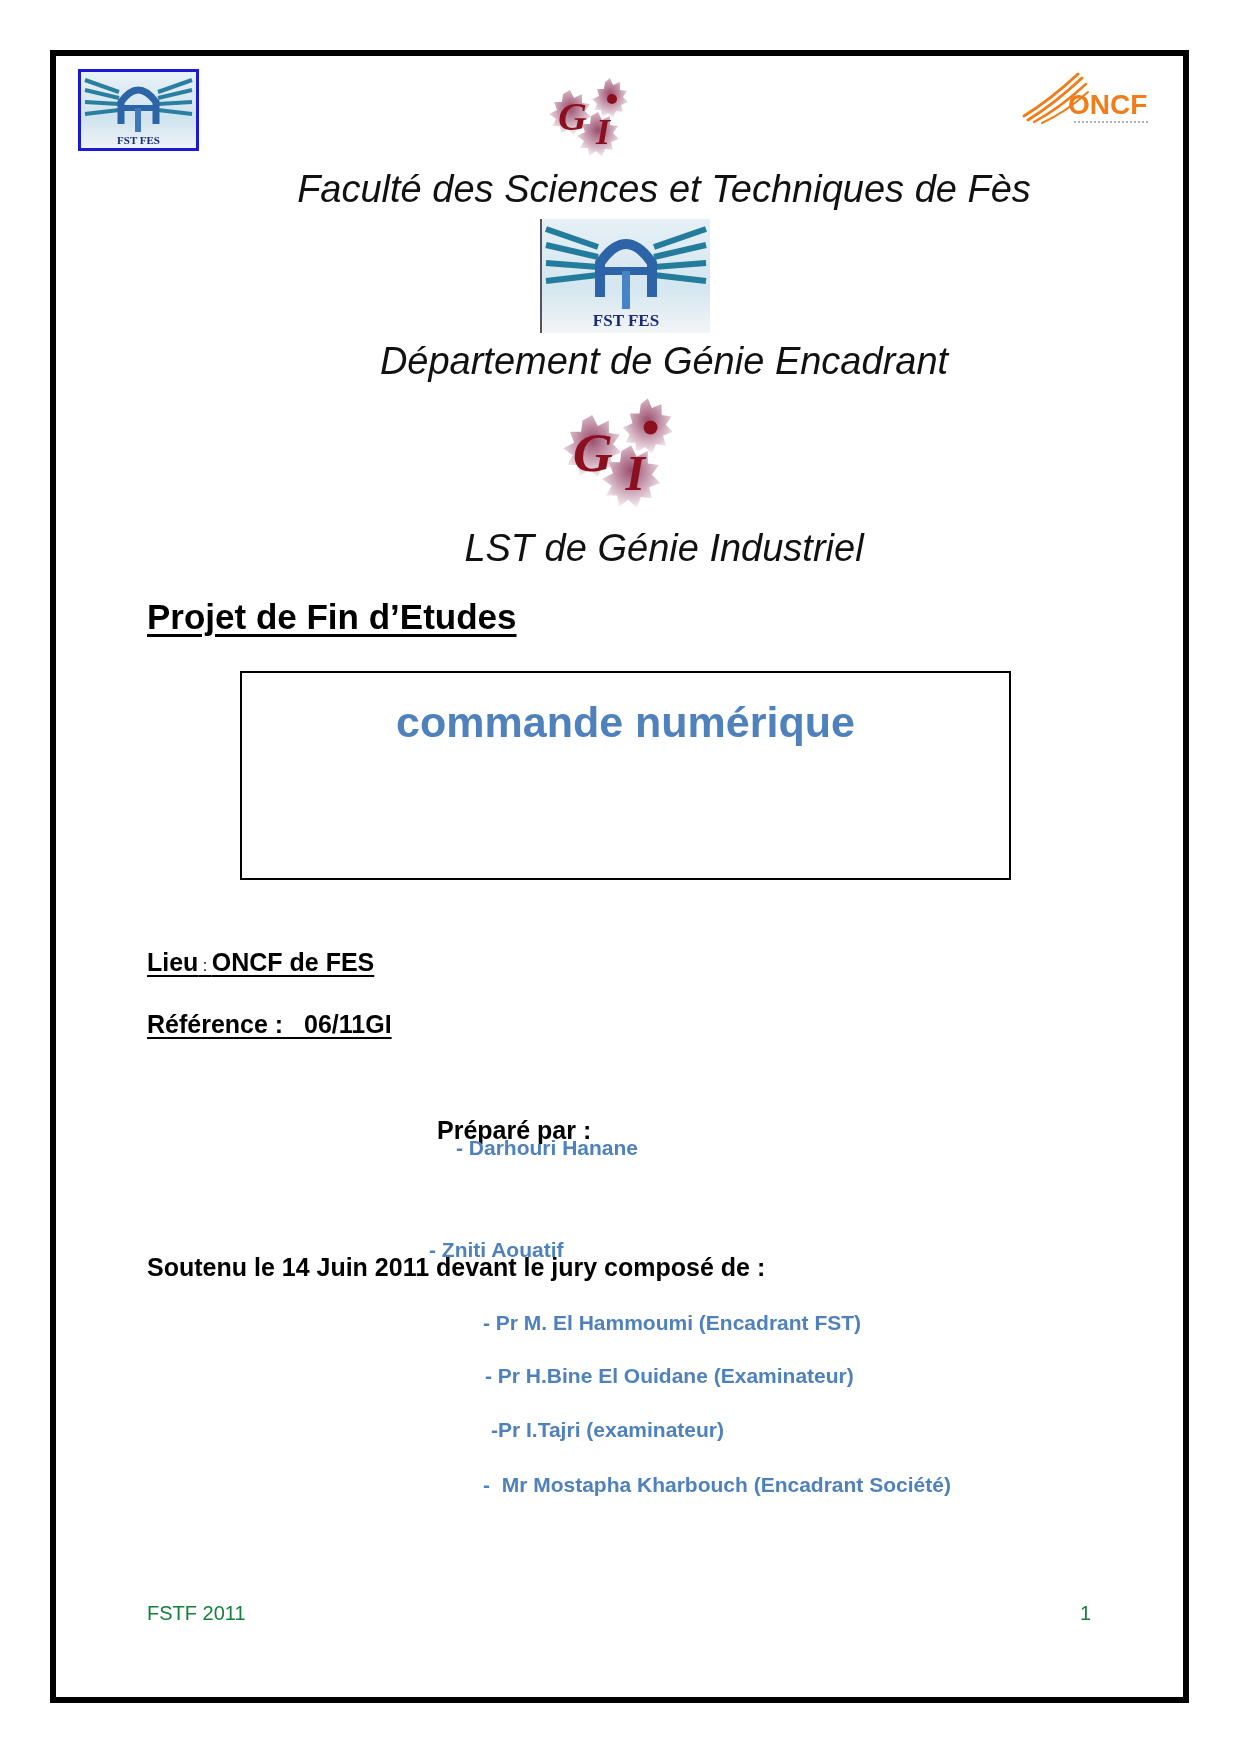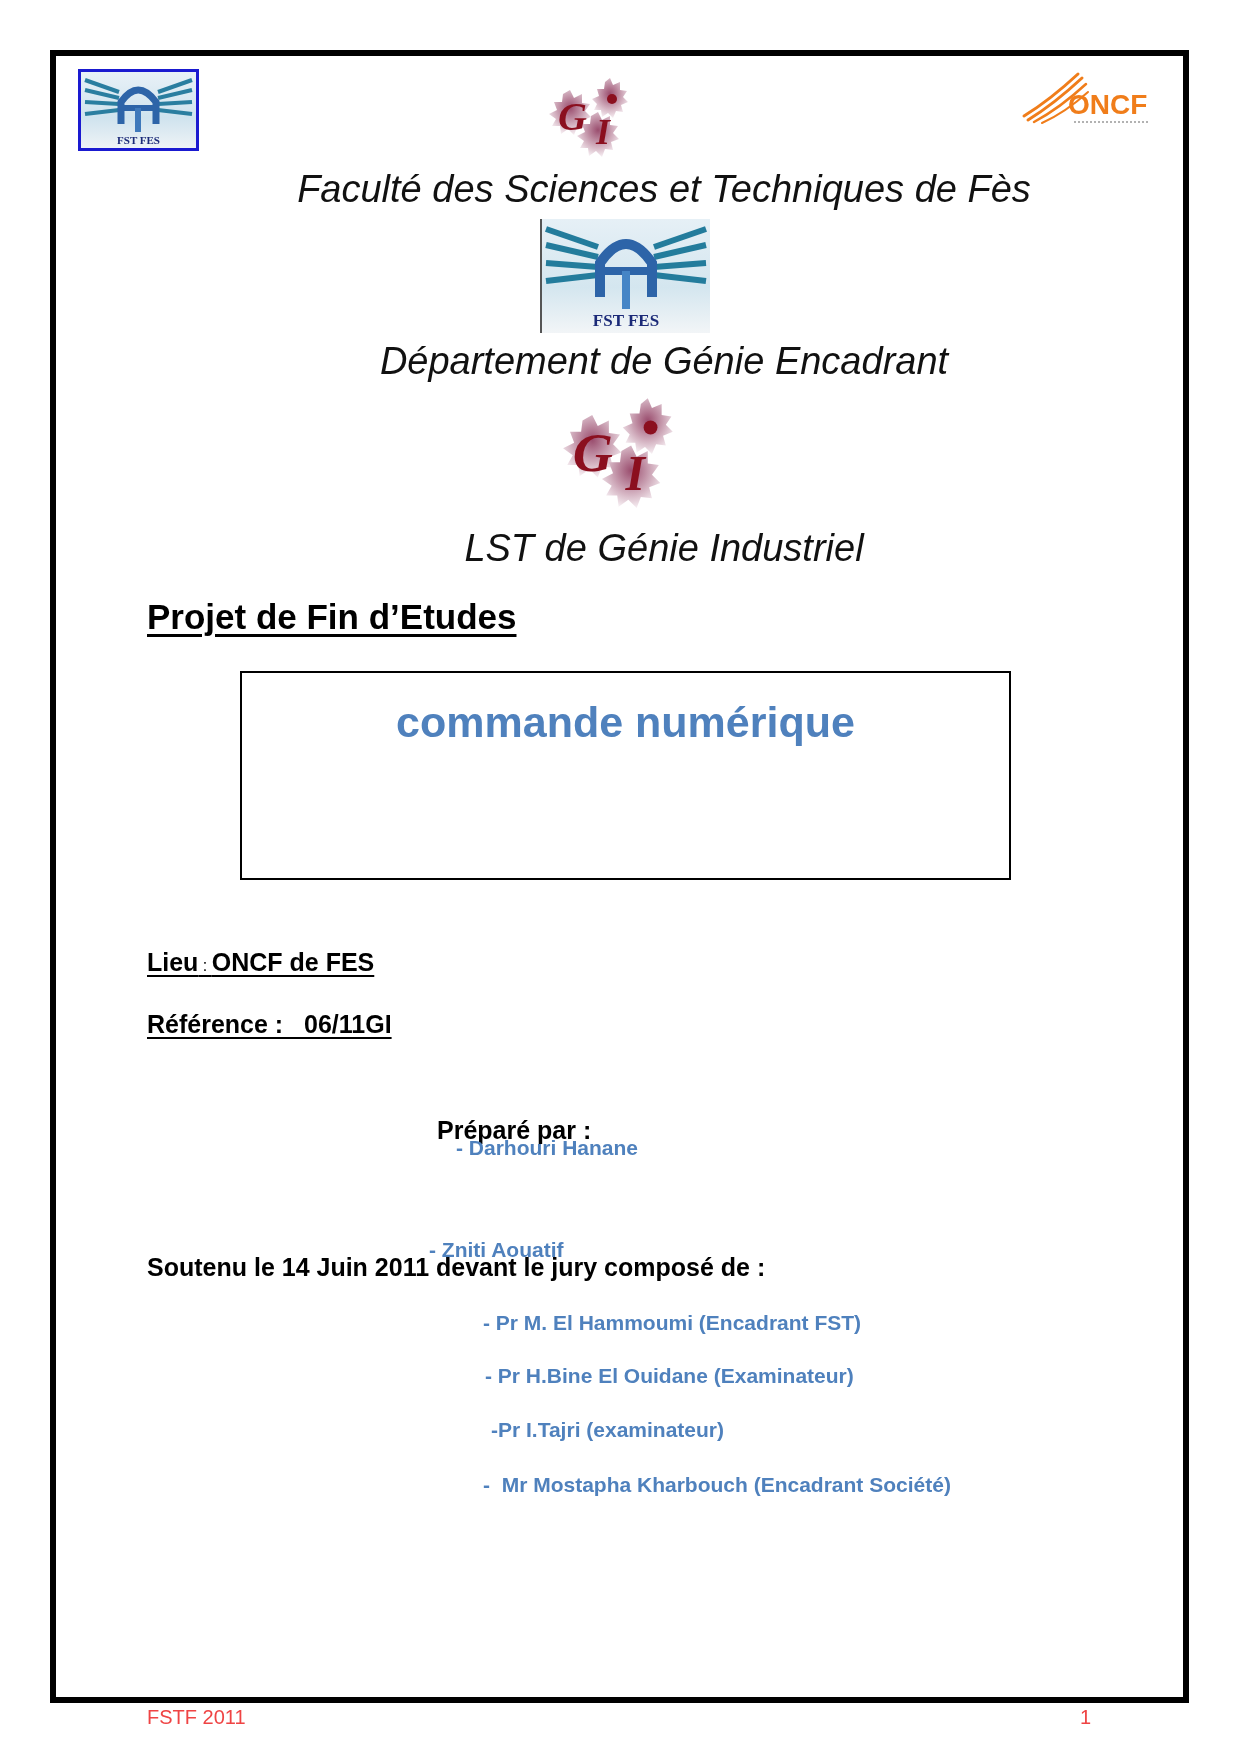--- a/index.html
+++ b/index.html
@@ -14,21 +14,21 @@
   .fst-label { position:absolute; left:0; right:0; text-align:center; font-family:"Liberation Serif", serif; font-weight:bold; color:#1b2a78; }
   .gi-logo { position:absolute; }
   .oncf { position:absolute; }
   .proj-title { position:absolute; left:147px; top:597px; font-size:35px; font-weight:bold; text-decoration:underline; text-underline-offset:5px; text-decoration-thickness:3px; }
   .title-box { position:absolute; left:240px; top:671px; width:767px; height:205px; border:2px solid #000; }
   .title-text { position:absolute; left:0; right:0; top:14px; text-align:center; color:#4f81bd; font-weight:bold; font-size:43px; line-height:70px; }
   .field { position:absolute; left:147px; font-size:25px; font-weight:bold; text-decoration:underline; text-underline-offset:4px; text-decoration-thickness:2px; }
   .field .colon-small { font-size:16px; font-weight:normal; }
   .bold-black { position:absolute; font-size:25px; font-weight:bold; }
   .blue-item { position:absolute; font-size:21px; font-weight:bold; color:#4f81bd; white-space:pre; }
-  .footer { position:absolute; top:1706px; font-size:20px; color:#ef4444; }
+  .footer { position:absolute; top:1602px; font-size:20px; color:#15803d; }
 </style>
 </head>
 <body>
 
 <div class="frame"></div>
 
 <div class="logo-fst" style="left:78px; top:69px; width:115px; height:76px;">
   <svg width="115" height="76" viewBox="0 0 115 76" style="position:absolute;left:0;top:0;">
     <g stroke="#2a7ea0" stroke-width="4" fill="none">
       <line x1="4" y1="8" x2="38" y2="20"></line>

